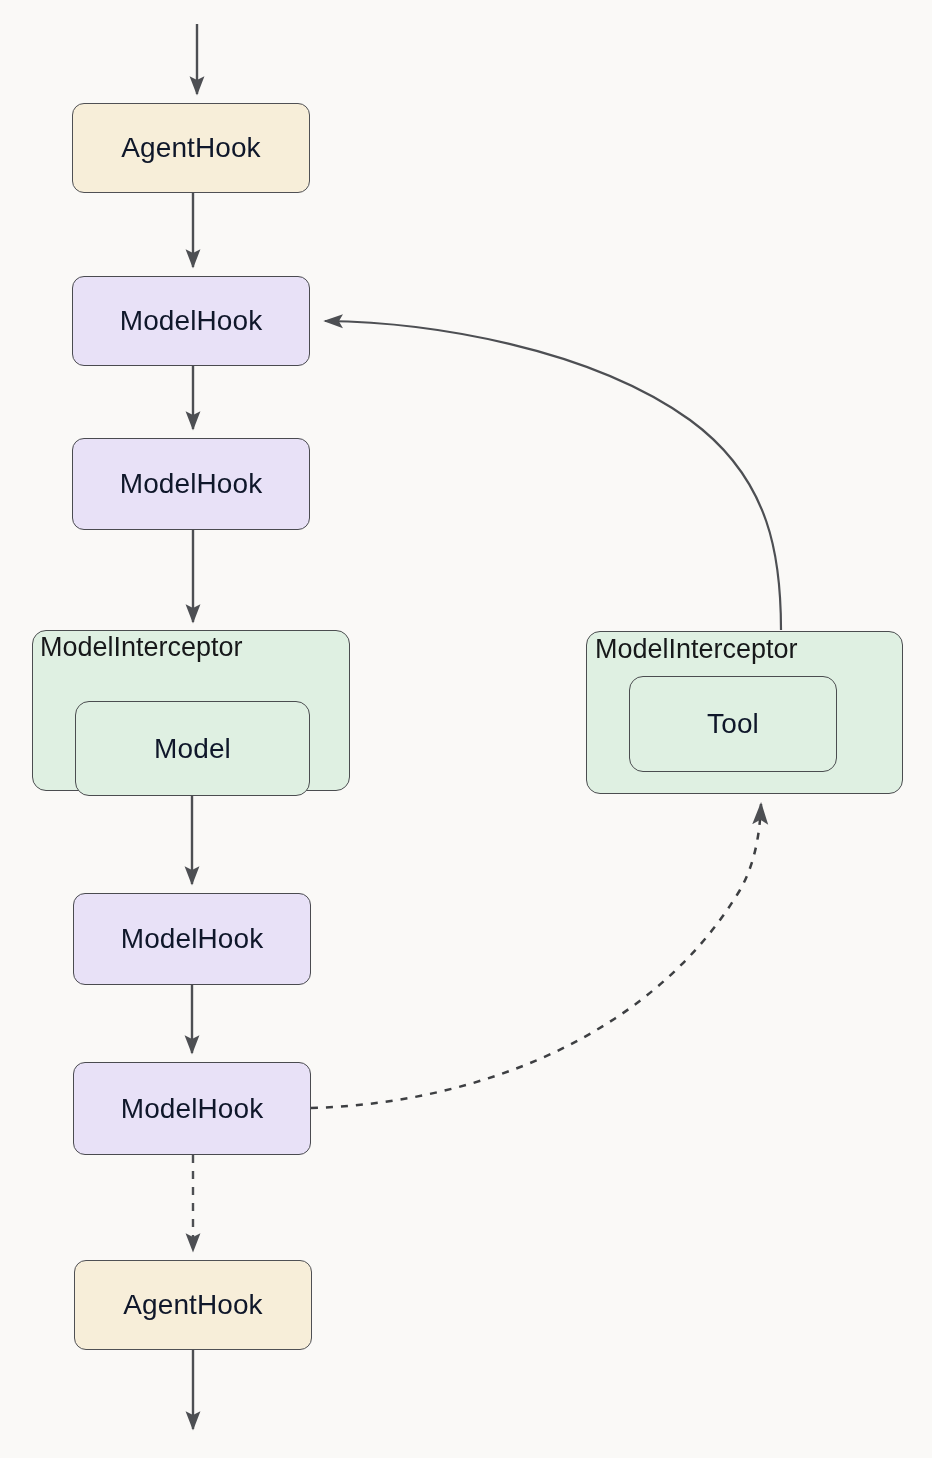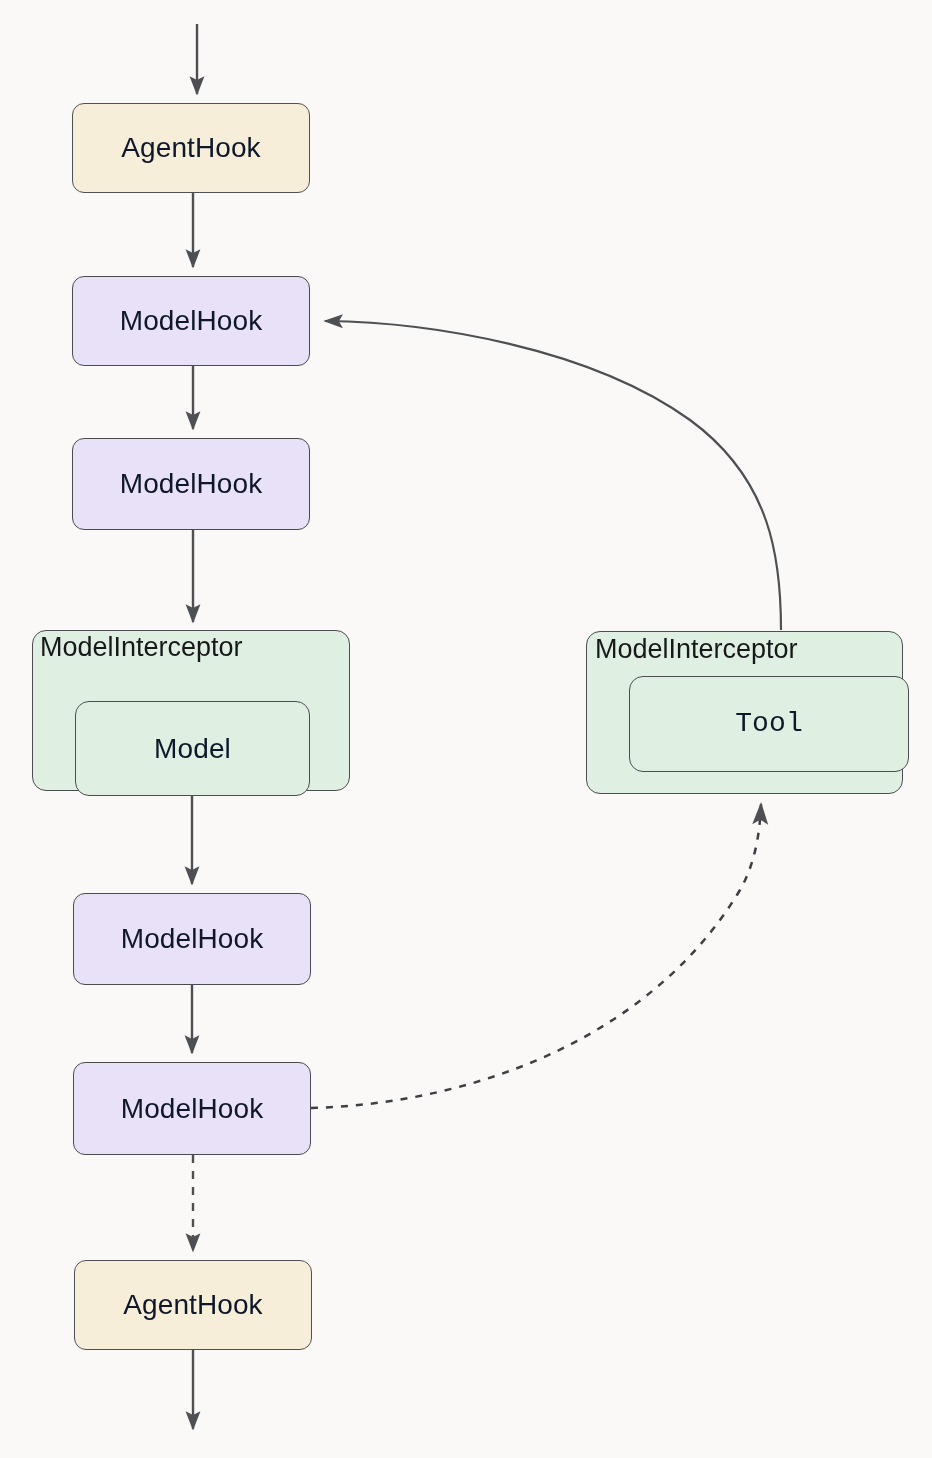--- a/index.html
+++ b/index.html
@@ -131,15 +131,15 @@
   <div class="node node-modelhook" style="left:72px; top:438px; width:238px; height:92px;">ModelHook</div>
 
   <div class="node node-inner" style="left:75px; top:677px; width:235px; height:95px;margin-top:24px;">Model</div>
 
   <div class="node node-modelhook" style="left:73px; top:893px; width:238px; height:92px;">ModelHook</div>
 
   <div class="node node-modelhook" style="left:73px; top:1062px; width:238px; height:93px;">ModelHook</div>
 
   <div class="node node-agenthook" style="left:74px; top:1260px; width:238px; height:90px;">AgentHook</div>
 
-  <div class="node node-inner" style="left:629px; top:676px; width:280px; height:96px;font-family:Liberation Mono, monospace;">Tool</div>
+  <div class="node node-inner" style="left:629px; top:676px; width:208px; height:96px;">Tool</div>
 
 </div>
 
 </body></html>

